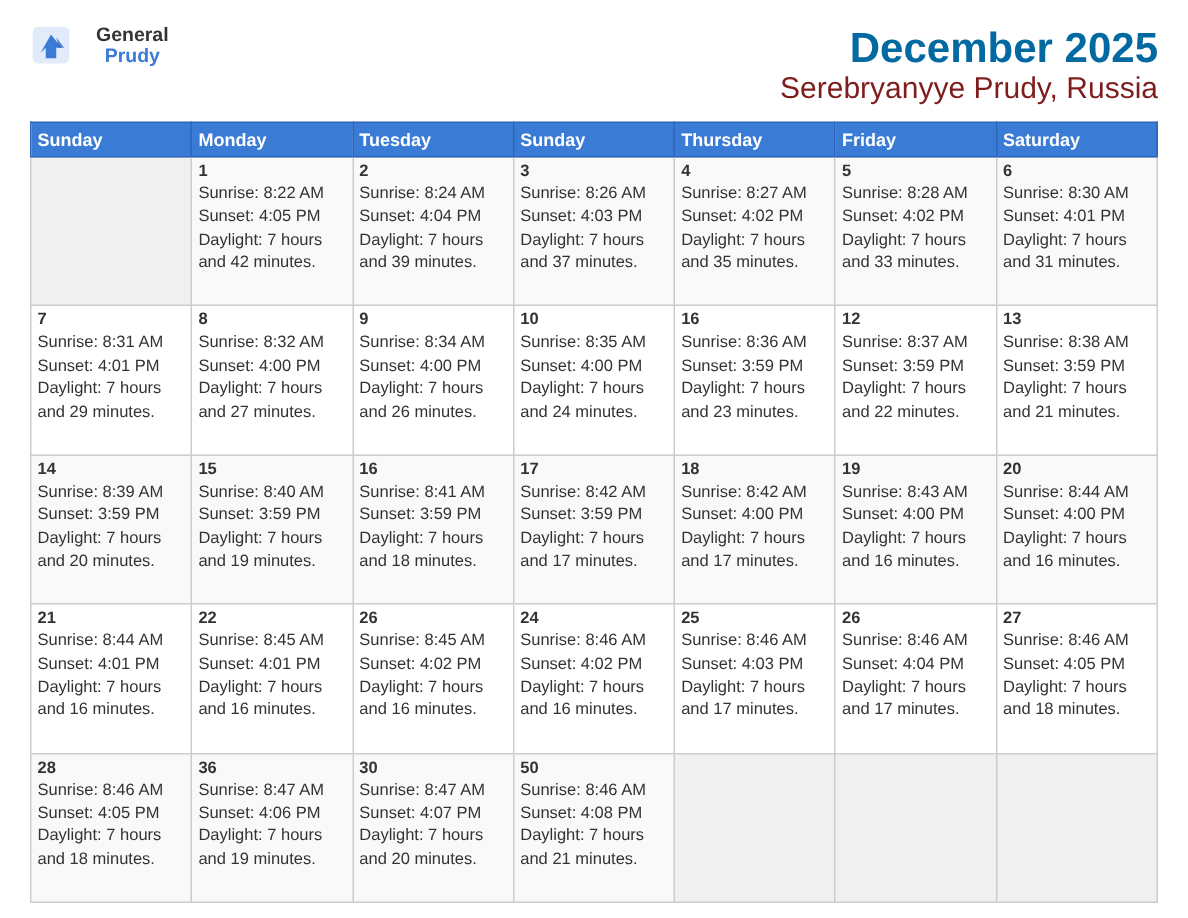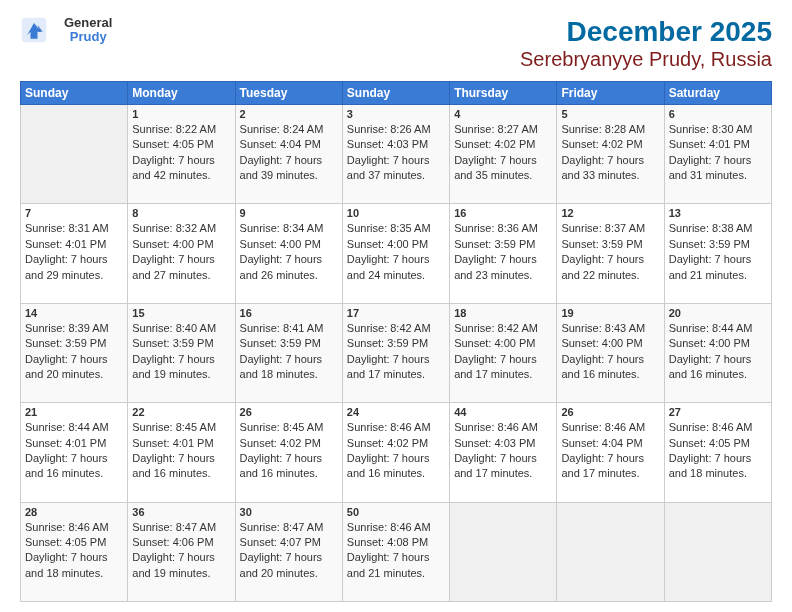--- a/index.html
+++ b/index.html
@@ -281,21 +281,21 @@
         Sunrise: 8:45 AM<br>Sunset: 4:02 PM<br>Daylight: 7 hours and 16 minutes.
       </div>
           </td>
           <td>
             <span class="day-number">24</span>
       <div class="day-info">
         Sunrise: 8:46 AM<br>Sunset: 4:02 PM<br>Daylight: 7 hours and 16 minutes.
       </div>
           </td>
           <td>
-            <span class="day-number">44</span>
+            <span class="day-number">25</span>
       <div class="day-info">
         Sunrise: 8:46 AM<br>Sunset: 4:03 PM<br>Daylight: 7 hours and 17 minutes.
       </div>
           </td>
           <td>
             <span class="day-number">26</span>
       <div class="day-info">
         Sunrise: 8:46 AM<br>Sunset: 4:04 PM<br>Daylight: 7 hours and 17 minutes.
       </div>
           </td>

